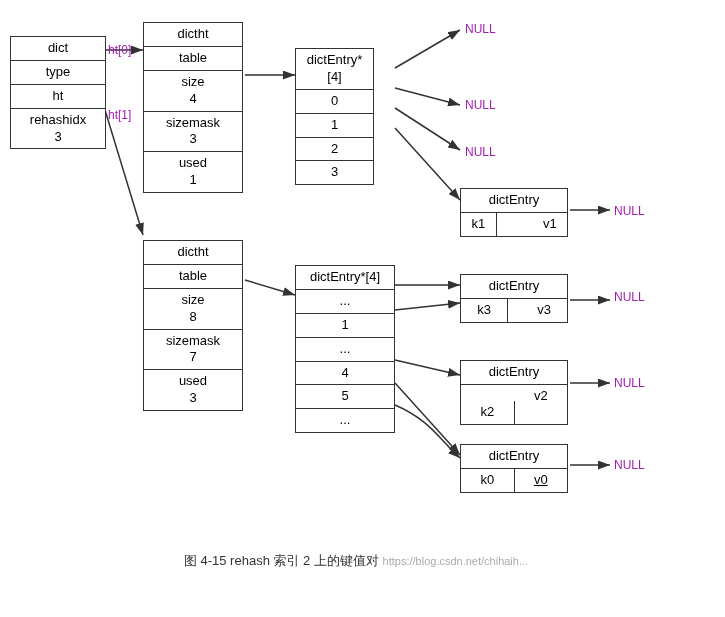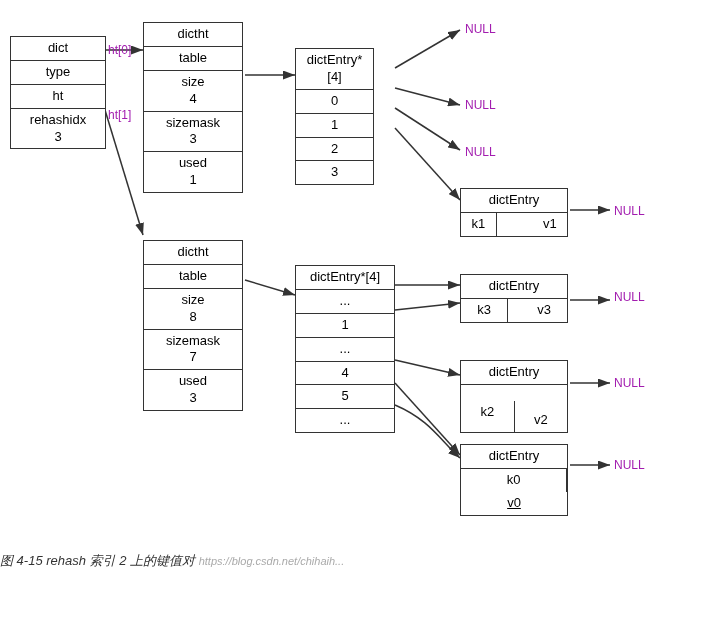--- a/index.html
+++ b/index.html
@@ -25,28 +25,27 @@
     }
     .box-cell {
       border-bottom: 1px solid #333;
       padding: 3px 6px;
       line-height: 1.3;
     }
     .box-cell:last-child {
       border-bottom: none;
     }
     .caption {
-      text-align: left;
+      text-align: center;
       position: absolute;
       bottom: 10px;
       left: 0;
       right: 13px;
       font-size: 13px;
       color: #333;
-      font-style: italic;
     }
     svg.arrows {
       position: absolute;
       top: 0;
       left: 0;
       width: 725px;
       height: 580px;
       pointer-events: none;
     }
     .label-text {
@@ -174,28 +173,28 @@
       <div class="box-cell" style="flex:1; border-right:1px solid #333; border-bottom:none;">k3</div>
       <div class="box-cell" style="flex:1; border-bottom:none;padding-left:19px;">v3</div>
     </div>
   </div>
   <div class="label-text" style="left:614px; top:290px;">NULL</div>
 
   <div class="box" style="left:460px; top:360px; width:108px;">
     <div class="box-cell">dictEntry</div>
     <div style="display:flex;">
       <div class="box-cell" style="flex:1; border-right:1px solid #333; border-bottom:none;margin-top:16px;">k2</div>
-      <div class="box-cell" style="flex:1; border-bottom:none;margin-top:24px;">v2</div>
+      <div class="box-cell" style="flex:1; border-bottom:none;">v2</div>
     </div>
   </div>
   <div class="label-text" style="left:614px; top:376px;">NULL</div>
 
   <div class="box" style="left:460px; top:444px; width:108px;">
     <div class="box-cell">dictEntry</div>
-    <div style="display:flex;flex-direction:column;">
+    <div style="display:flex;">
       <div class="box-cell" style="flex:1; border-right:1px solid #333; border-bottom:none;">k0</div>
       <div class="box-cell" style="flex:1; border-bottom:none;text-decoration:underline;">v0</div>
     </div>
   </div>
   <div class="label-text" style="left:614px; top:458px;">NULL</div>
 
   <div class="caption">
     <span>图 4-15   rehash 索引 2 上的键值对</span>
     <span style="color:#aaa; font-size:11px;"> https://blog.csdn.net/chihaih...</span>
   </div>

